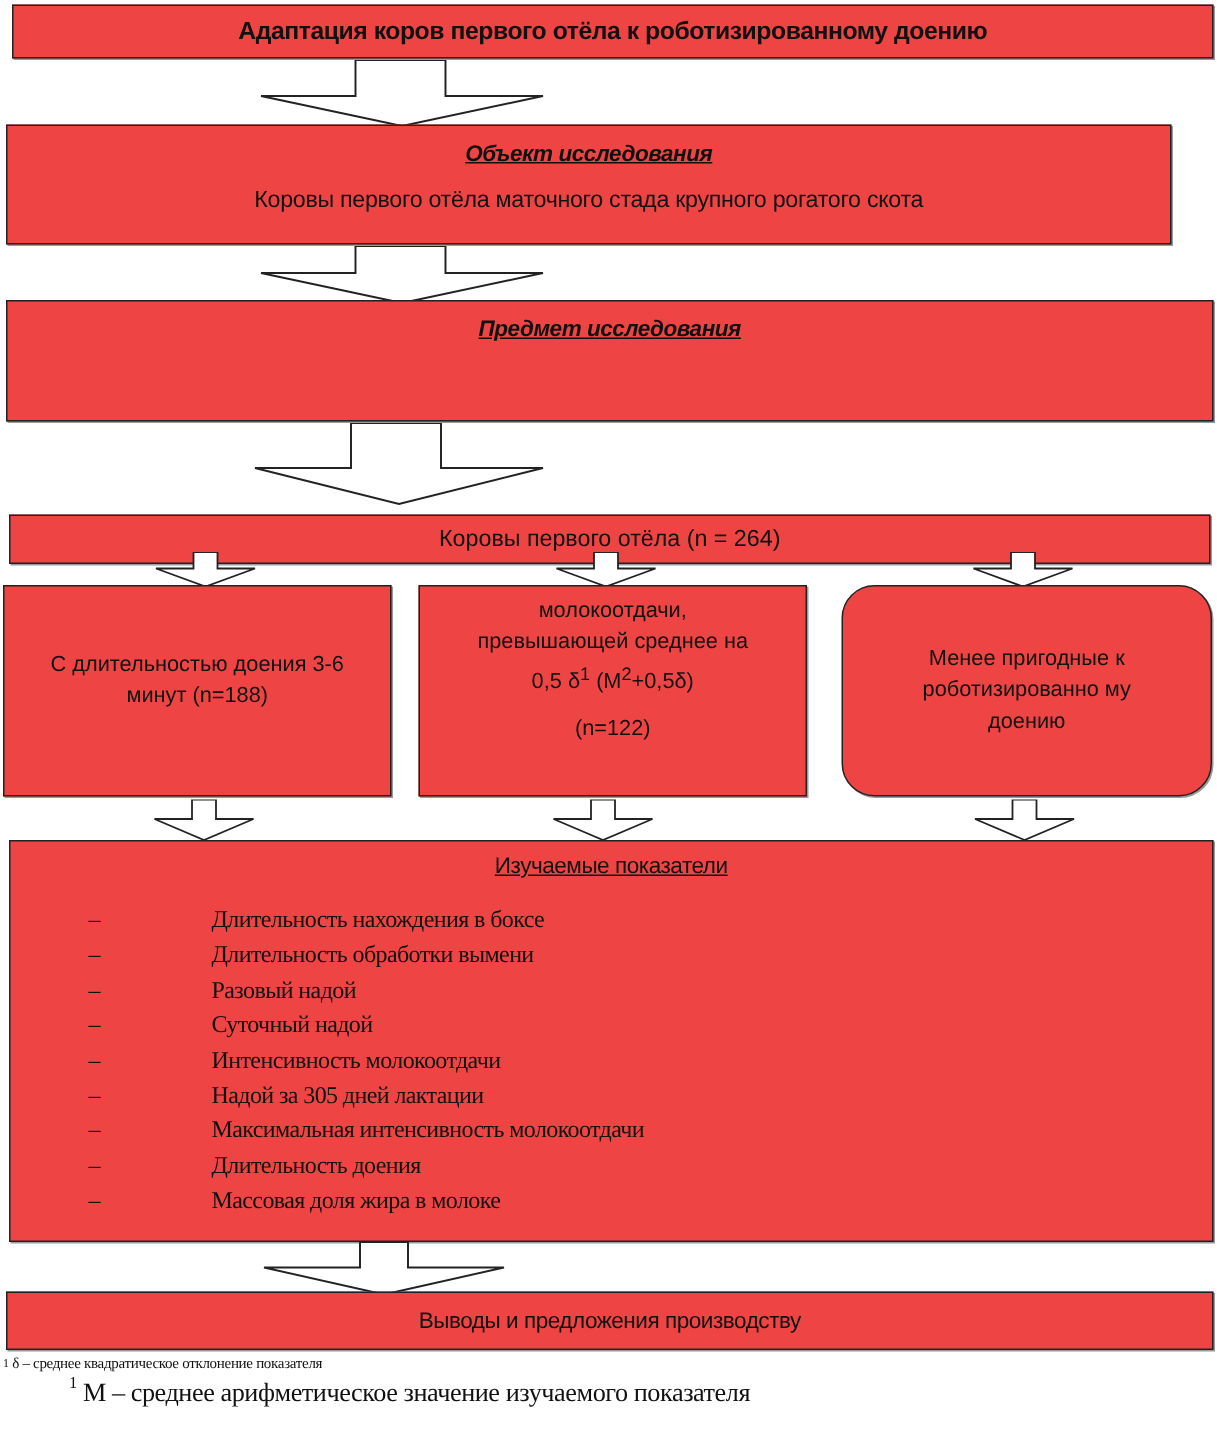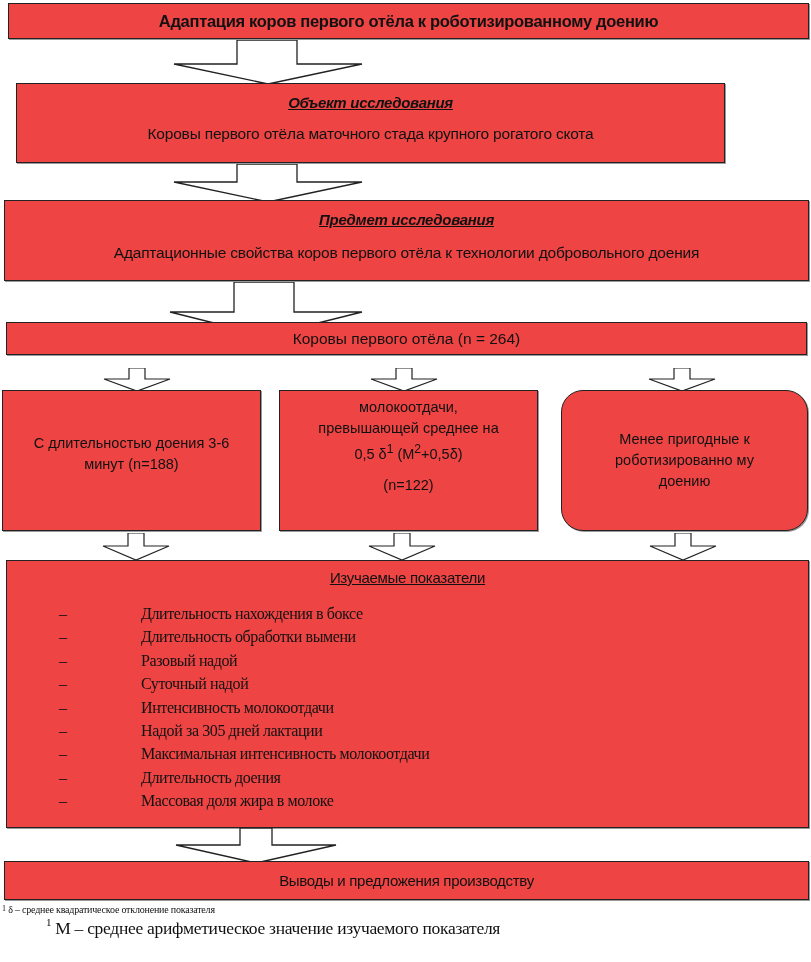--- a/index.html
+++ b/index.html
@@ -6,26 +6,26 @@
   body { width: 811px; height: 962px; position: relative; overflow: hidden; color: #111; }
   .box {
     position: absolute; box-sizing: border-box;
     border: 1.5px solid #222; background: #ef4444;
     box-shadow: 1px 1px 0 #9a9a9a;
     text-align: center;
   }
   .sans { font-family: "Liberation Sans", "DejaVu Sans", sans-serif; }
   .serif { font-family: "Liberation Serif", "DejaVu Serif", serif; }
   #b-title { left: 8px; top: 3px; width: 801px; height: 36px; font-weight: bold; font-size: 16.5px; line-height: 34px; letter-spacing: -0.3px; }
-  #b-object { left: 16px; top: 83px; width: 709px; height: 80px; }
+  #b-object { left: 4px; top: 83px; width: 777px; height: 80px; }
   #b-subject { left: 4px; top: 200px; width: 805px; height: 81px; }
   .box-heading { font-size: 15px; font-style: italic; font-weight: bold; text-decoration: underline; margin-top: 10px; letter-spacing: -0.3px; }
   .box-body { font-size: 15.5px; margin-top: 14px; letter-spacing: -0.2px; }
   #b-subject .box-body { margin-top: 16px; }
-  #b-cows { left: 6px; top: 322px; width: 801px; height: 33px; font-size: 15.5px; line-height: 31px; }
+  #b-cows { left: 6px; top: 343px; width: 801px; height: 33px; font-size: 15.5px; line-height: 31px; }
   .col { top: 390px; height: 141px; font-size: 14.5px; line-height: 21px; overflow: hidden; display: flex; flex-direction: column; justify-content: center; padding: 0 6px; }
   #b-col1 { left: 2px; width: 259px; padding-bottom: 14px; }
   #b-col2 { left: 279px; width: 259px; justify-content: flex-start; padding-top: 6px; }
   #b-col3 { left: 561px; width: 247px; border-radius: 22px; }
   #b-col2 .n-line { margin-top: 10px; }
   #b-indicators { left: 6px; top: 560px; width: 803px; height: 268px; }
   #b-indicators .ind-head { font-size: 15px; text-decoration: underline; margin-top: 8px; letter-spacing: -0.3px; }
   ul.indicators { list-style: none; margin: 16px 0 0 0; padding: 0; text-align: left; }
   ul.indicators li { position: relative; height: 23.4px; font-size: 16px; line-height: 23px; padding-left: 134px; letter-spacing: -0.4px; }
   ul.indicators li .dash { position: absolute; left: 52px; top: 0; }
@@ -51,21 +51,20 @@
   <div class="box-heading">Объект исследования</div>
   <div class="box-body">Коровы первого отёла маточного стада крупного рогатого скота</div>
 </div>
 
 <svg class="arrow" style="left:170px;top:164px" width="200" height="40" viewBox="0 0 200 40">
   <polygon points="67,0 127,0 127,18 192,18 98,38 4,18 67,18" fill="#fff" stroke="#222" stroke-width="1.3"></polygon>
 </svg>
 
 <div class="box sans" id="b-subject">
   <div class="box-heading">Предмет исследования</div>
-  <div class="box-body">Адаптационные свойства коров первого отёла к технологии добровольного доения</div>
 </div>
 
 <svg class="arrow" style="left:166px;top:282px" width="200" height="56" viewBox="0 0 200 56">
   <polygon points="68,0 128,0 128,30 196,30 100,54 4,30 68,30" fill="#fff" stroke="#222" stroke-width="1.3"></polygon>
 </svg>
 
 <div class="box sans" id="b-cows">
   <span>Коровы первого отёла (n = 264)</span>
 </div>
 

